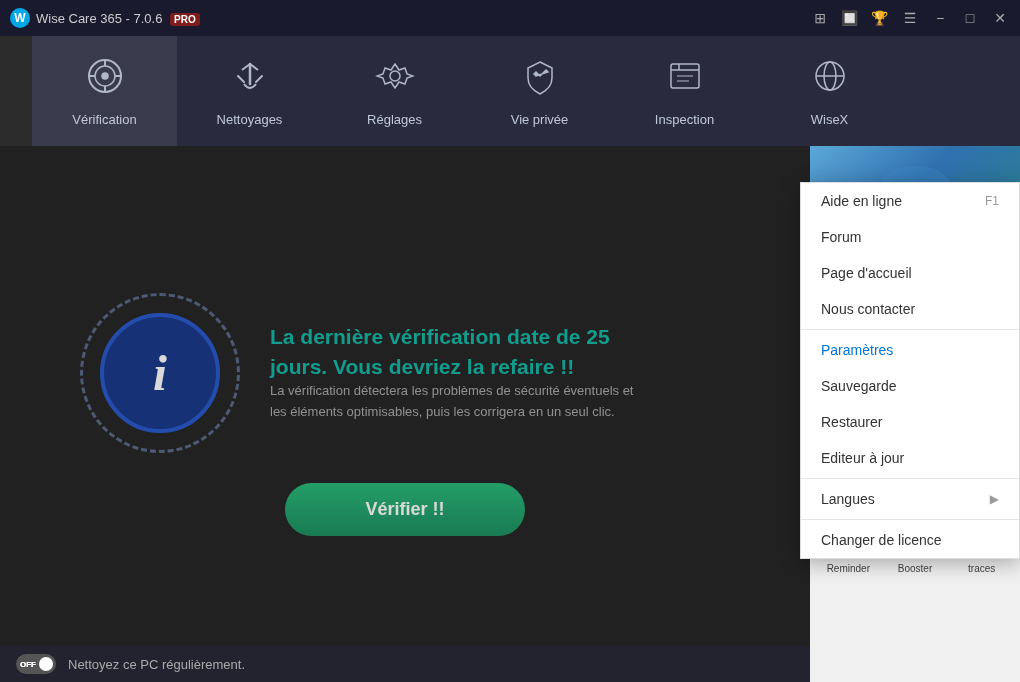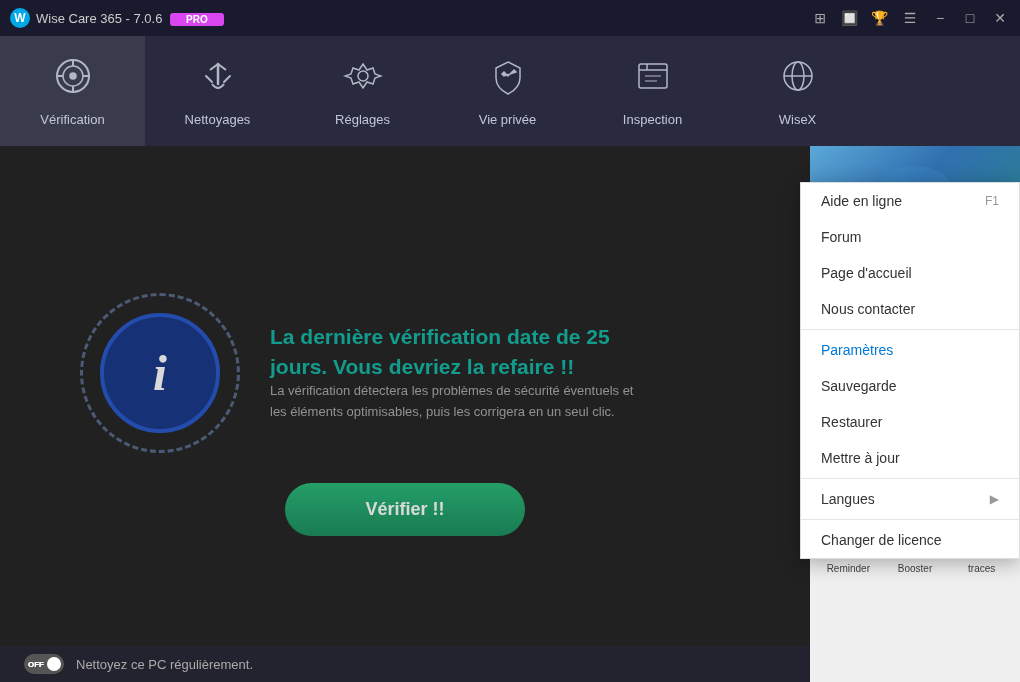--- a/index.html
+++ b/index.html
@@ -36,24 +36,24 @@
       justify-content: center;
       font-size: 12px;
       color: white;
       font-weight: bold;
     }
     .title-bar-title {
       color: #ccc;
       font-size: 13px;
     }
     .title-bar-title .pro-badge {
-      background: #d946ef;
+      background: #7f1d1d;
       color: white;
       font-size: 10px;
-      padding: 1px 16px;
+      padding: 1px 4px;
       border-radius: 3px;
       margin-left: 4px;
       font-weight: bold;
     }
     .title-bar-controls {
       position: absolute;
       right: 10px;
       top: 50%;
       transform: translateY(-50%);
       display: flex;
@@ -70,20 +70,21 @@
       align-items: center;
       justify-content: center;
     }
 
     
     .top-nav {
       background: #2a2a3e;
       height: 110px;
       display: flex;
       align-items: center;
+      margin-left: 32px;
     }
     .nav-item {
       width: 145px;
       height: 110px;
       display: flex;
       flex-direction: column;
       align-items: center;
       justify-content: center;
       cursor: pointer;
       gap: 8px;
@@ -184,21 +185,21 @@
     
     .bottom-bar {
       position: absolute;
       bottom: 0;
       left: 0;
       right: 0;
       height: 36px;
       background: #232330;
       display: flex;
       align-items: center;
-      padding: 0 24px;
+      padding: 0 16px;
       gap: 12px;
     }
     .toggle-off {
       background: #555;
       border-radius: 12px;
       width: 40px;
       height: 20px;
       position: relative;
       cursor: pointer;
       display: flex;
@@ -582,21 +583,21 @@
     <div class="menu-item highlighted">
       <span>Paramètres</span>
     </div>
     <div class="menu-item">
       <span>Sauvegarde</span>
     </div>
     <div class="menu-item">
       <span>Restaurer</span>
     </div>
     <div class="menu-item">
-      <span>Mettre à jour</span>
+      <span>Editeur à jour</span>
     </div>
     <div class="menu-separator"></div>
     <div class="menu-item">
       <span>Langues</span>
       <span class="menu-arrow">▶</span>
     </div>
     <div class="menu-separator"></div>
     <div class="menu-item">
       <span>Changer de licence</span>
     </div>

